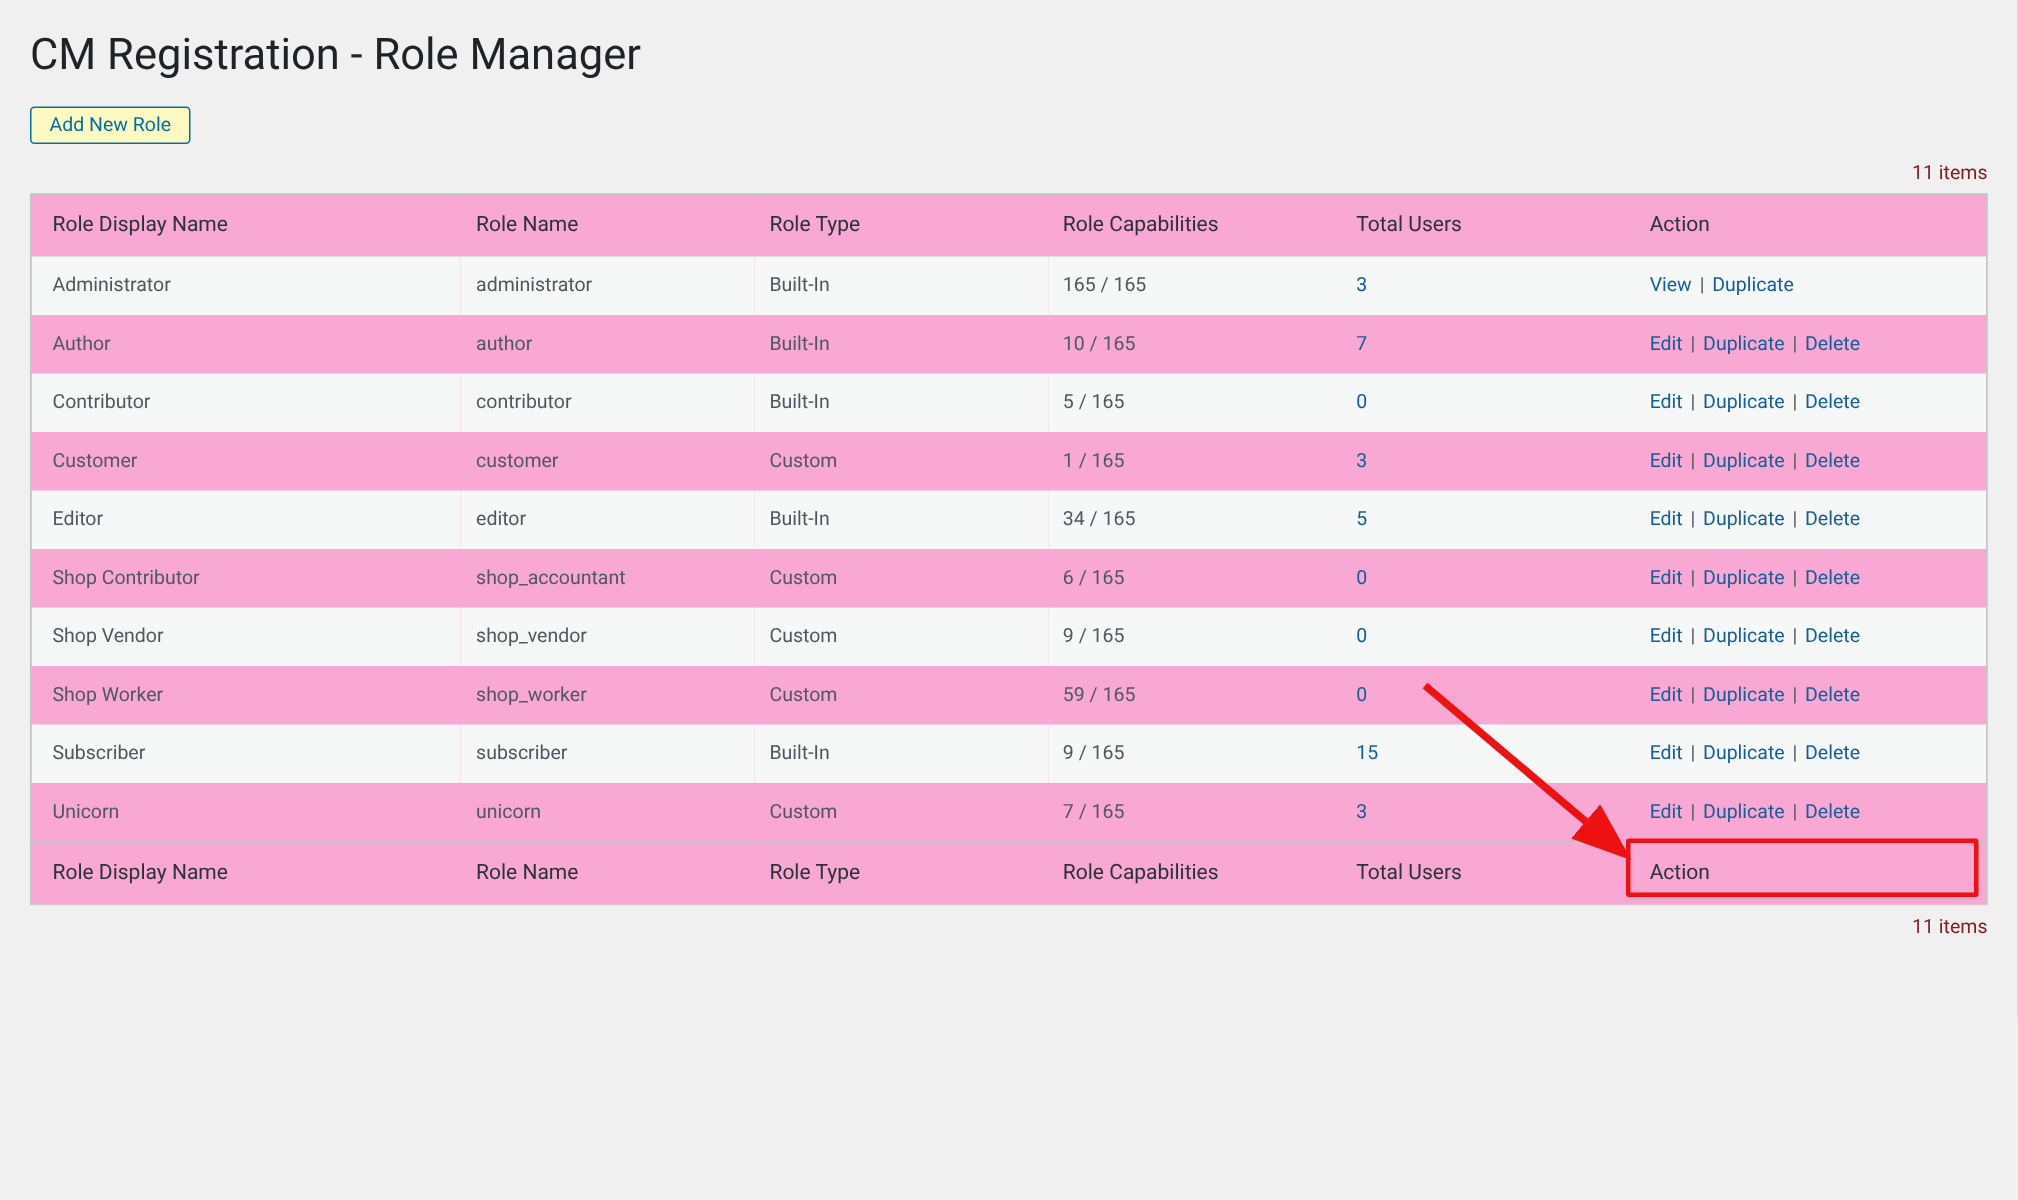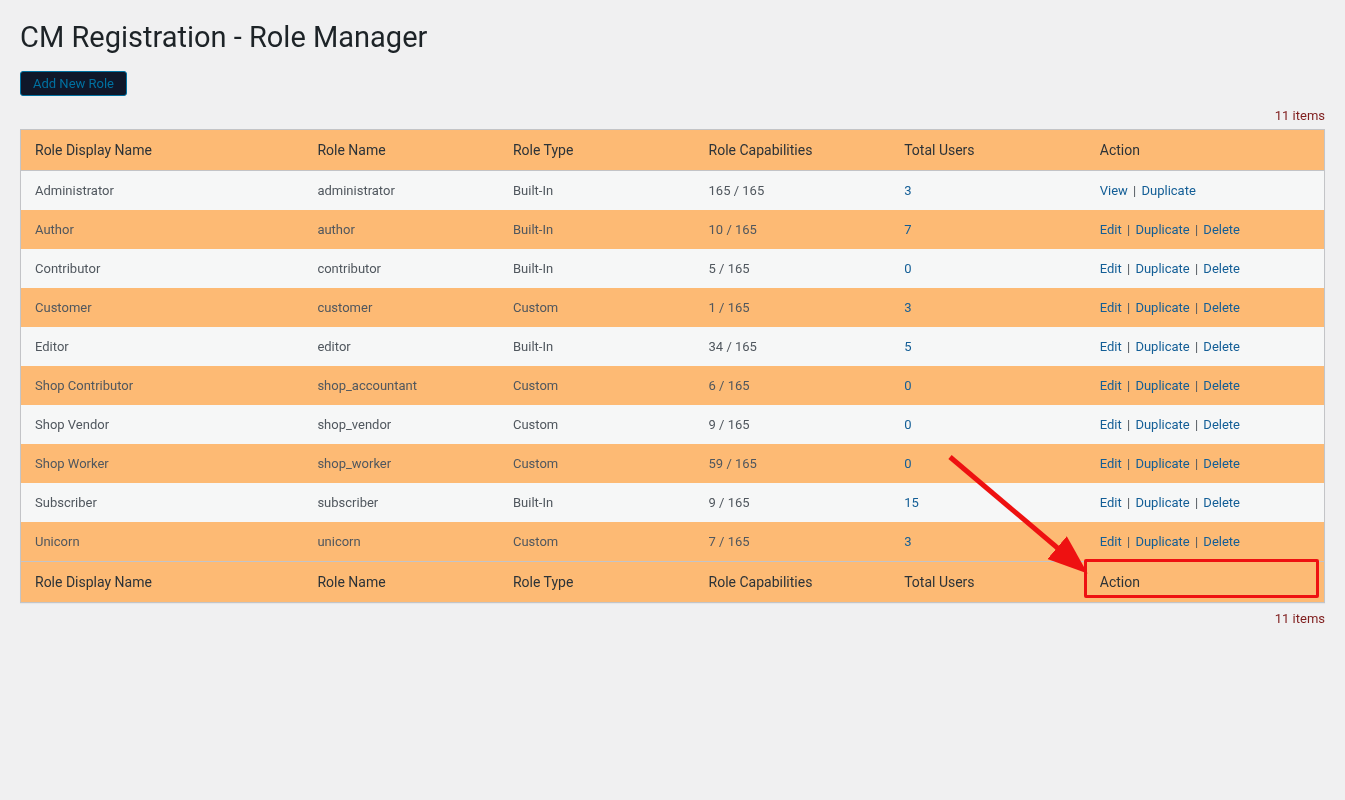--- a/index.html
+++ b/index.html
@@ -16,37 +16,37 @@
       color: #1d2327;
       padding: 9px 0 4px 0;
       line-height: 1.3;
     }
     .add-new {
       display: inline-block;
       margin-top: 10px;
       padding: 4px 12px;
       border: 1px solid #0071a1;
       border-radius: 3px;
-      background: #0f172a;
+      background: #fef9c3;
       color: #0071a1;
       font-size: 13px;
       cursor: pointer;
       text-decoration: none;
     }
     .tablenav {
       text-align: right;
       font-size: 13px;
       color: #7f1d1d;
       padding: 12px 0 6px 0;
     }
     .tablenav.bottom { padding: 8px 0 0 0; }
     table {
       width: 100%;
       border-collapse: collapse;
-      background: #fdba74;
+      background: #f9a8d4;
       border: 1px solid #c3c4c7;
       box-shadow: 0 1px 1px rgba(0,0,0,0.04);
     }
     thead th, tfoot th {
       text-align: left;
       font-weight: 400;
       font-size: 14px;
       color: #2c3338;
       padding: 12px 10px;
       border-bottom: 1px solid #c3c4c7;

